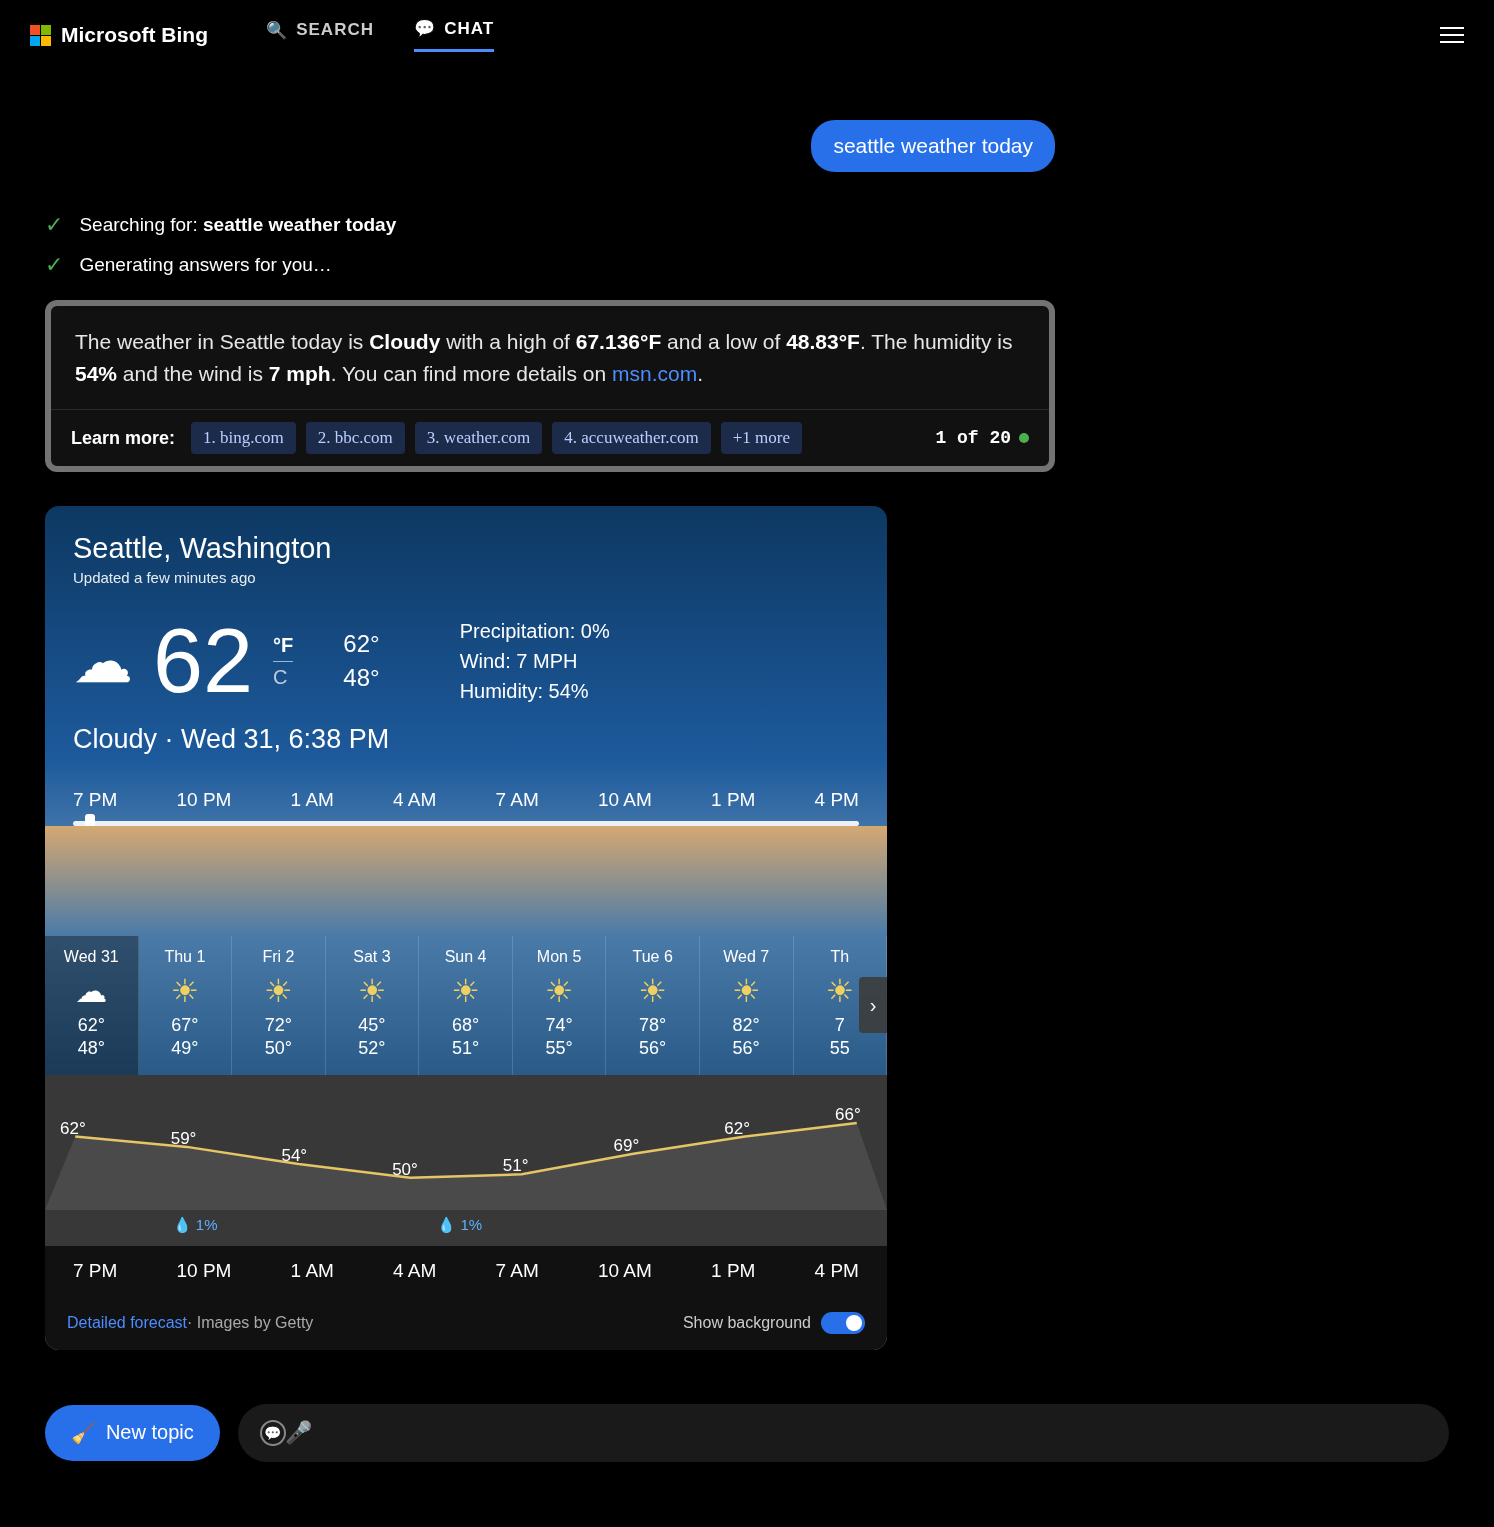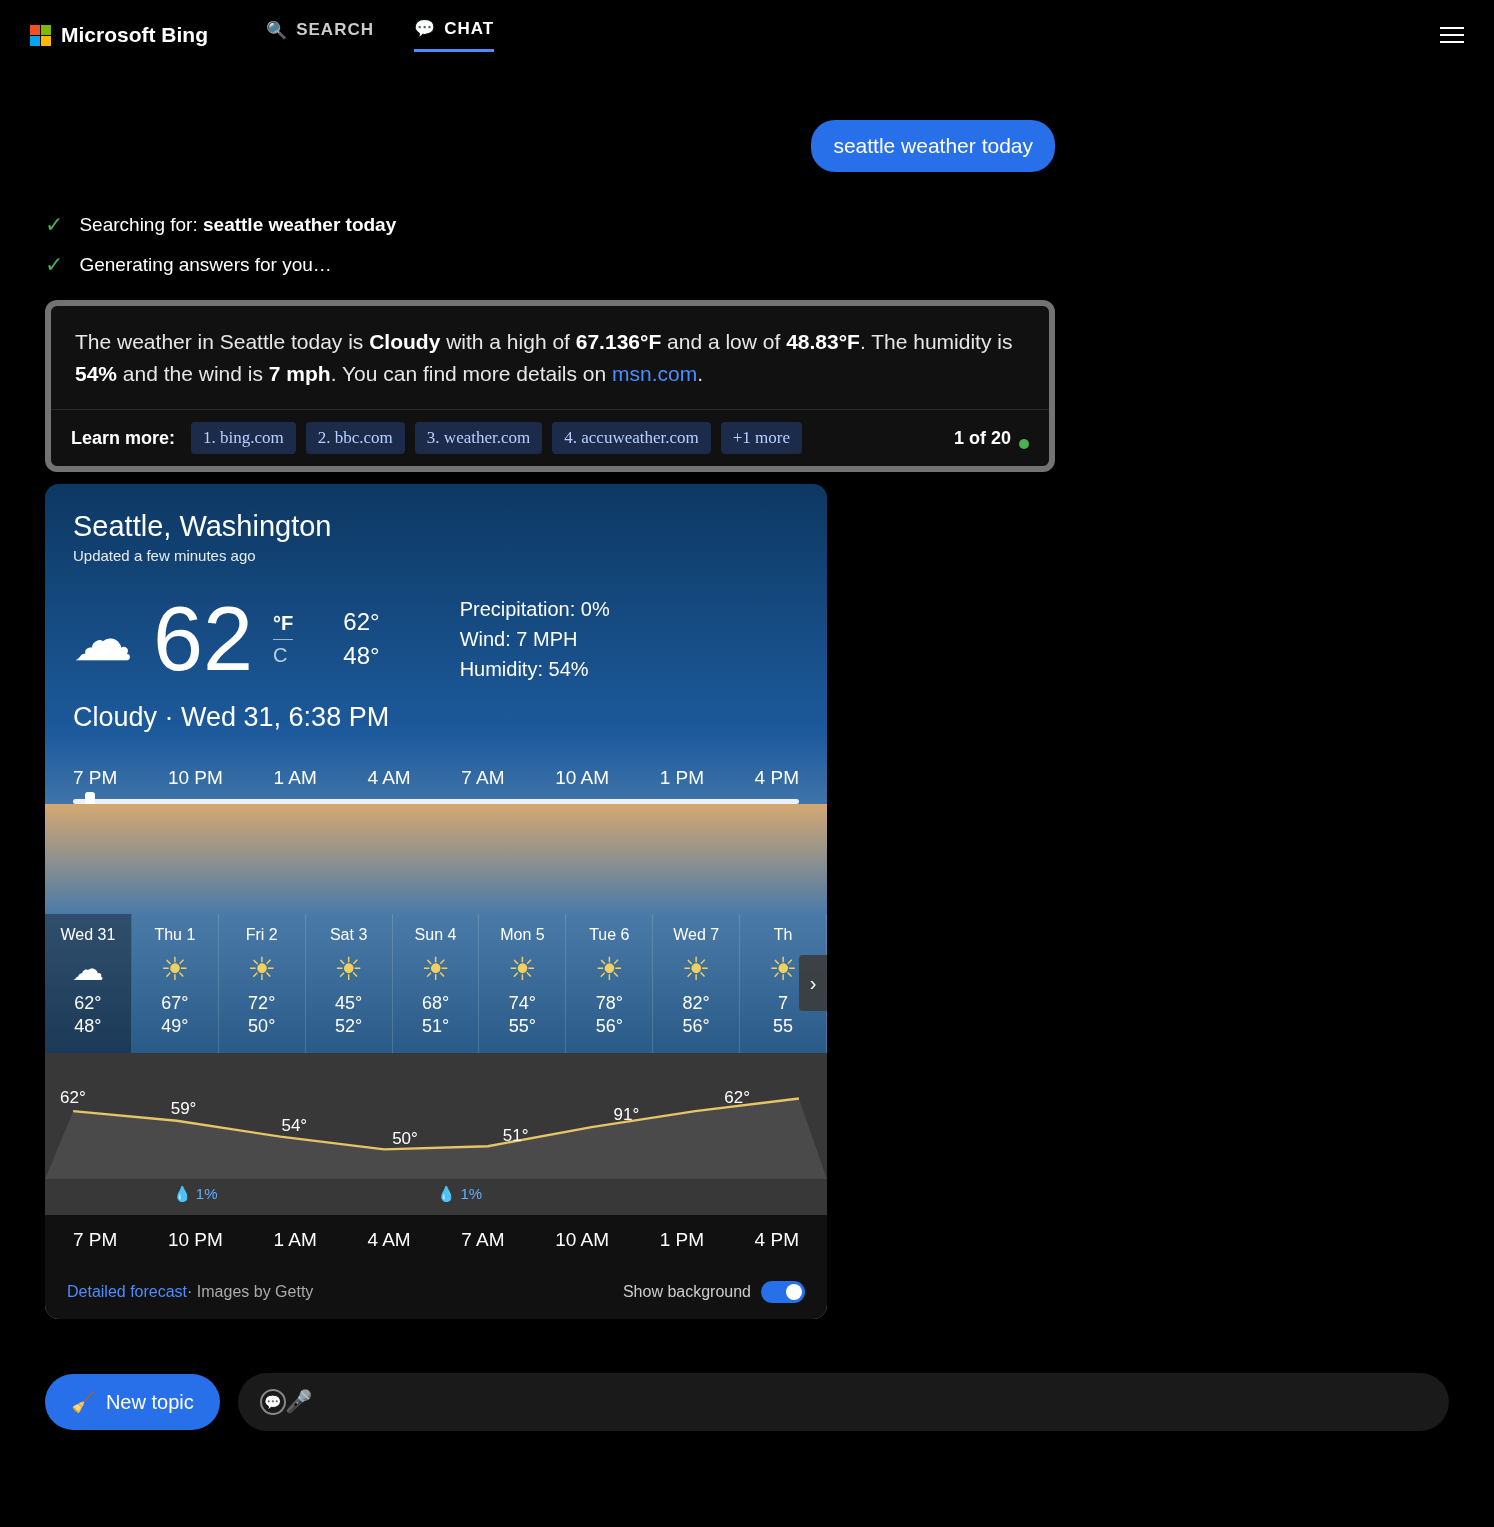--- a/index.html
+++ b/index.html
@@ -19,23 +19,23 @@
 .user-bubble { background: #2870ea; color: #fff; padding: 14px 22px; border-radius: 24px; font-size: 21px; }
 .status-line { display: flex; align-items: center; gap: 16px; margin: 14px 0; font-size: 19px; }
 .check { color: #4caf50; font-size: 22px; }
 .answer-card { background: #111; border: 6px solid #737373; border-radius: 12px; margin-top: 22px; overflow: hidden; }
 .answer-text { padding: 20px 24px; font-size: 21px; line-height: 1.5; color: #e6e6e6; }
 .answer-text b { font-weight: 700; color: #fff; }
 .answer-text a { color: #4b8dff; text-decoration: none; }
 .learn-more { display: flex; align-items: center; gap: 10px; padding: 12px 20px; border-top: 1px solid #2a2a2a; flex-wrap: wrap; }
 .learn-label { font-weight: 700; font-size: 18px; margin-right: 6px; }
 .source-chip { background: #1c2b4a; color: #b8cfff; padding: 6px 12px; border-radius: 4px; font-size: 17px; cursor: pointer; font-family: Liberation Serif, serif; }
-.page-count { margin-left: auto; font-weight: 700; font-size: 18px; color: #fff; display: flex; align-items: flex-end; gap: 8px; }
+.page-count { margin-left: auto; font-weight: 700; font-size: 18px; color: #fff; display: flex; align-items: center; gap: 8px; font-family: Liberation Mono, monospace; }
 .dot { width: 10px; height: 10px; background: #4caf50; border-radius: 50%; }
-.weather-card { width: 782px; margin-top: 12px; border-radius: 14px; overflow: hidden; position: relative; background: linear-gradient(#0d3862 0%, #1d5a9c 30%, #6a93b8 48%, #d4a872 55%, #c89860 62%); }
+.weather-card { width: 842px; margin-top: 34px; border-radius: 14px; overflow: hidden; position: relative; background: linear-gradient(#0d3862 0%, #1d5a9c 30%, #6a93b8 48%, #d4a872 55%, #c89860 62%); }
 .weather-top { padding: 26px 28px 10px; }
 .loc-title { font-size: 29px; font-weight: 400; }
 .loc-sub { font-size: 15px; opacity: 0.9; margin-top: 4px; }
 .current { display: flex; align-items: center; gap: 20px; margin-top: 30px; }
 .cloud-icon { font-size: 60px; }
 .big-temp { font-size: 90px; font-weight: 300; line-height: 1; }
 .units { display: flex; flex-direction: column; font-size: 20px; gap: 2px; }
 .units .f { font-weight: 600; }
 .units .divider { height:1px; background:#fff; opacity:0.6; margin:2px 0; }
 .units .c { opacity: 0.7; }
@@ -237,21 +237,21 @@
       <svg class="chart-svg" viewBox="0 0 835 120" preserveAspectRatio="none">
         <path id="chart-fill" fill="#4a4a4a" stroke="none" d="M30,47.199999999999996 L140.71428571428572,57.4 L251.42857142857142,74.4 L362.14285714285717,88 L472.85714285714283,84.6 L583.5714285714286,64.2 L694.2857142857143,47.199999999999996 L805,33.60000000000001 L835,120 L0,120 Z"></path>
         <path id="chart-line" fill="none" stroke="#e6c565" stroke-width="2.5" d="M30,47.199999999999996 L140.71428571428572,57.4 L251.42857142857142,74.4 L362.14285714285717,88 L472.85714285714283,84.6 L583.5714285714286,64.2 L694.2857142857143,47.199999999999996 L805,33.60000000000001"></path>
       </svg>
       <div id="chart-labels" style="position:relative;height:0">
           <span style="position: absolute; left: 15px; top: -90.8px; font-size: 17px; color: rgb(255, 255, 255);">62°</span>
           <span style="position: absolute; left: 125.714px; top: -80.6px; font-size: 17px; color: rgb(255, 255, 255);">59°</span>
           <span style="position: absolute; left: 236.429px; top: -63.6px; font-size: 17px; color: rgb(255, 255, 255);">54°</span>
           <span style="position: absolute; left: 347.143px; top: -50px; font-size: 17px; color: rgb(255, 255, 255);">50°</span>
           <span style="position: absolute; left: 457.857px; top: -53.4px; font-size: 17px; color: rgb(255, 255, 255);">51°</span>
-          <span style="position: absolute; left: 568.571px; top: -73.8px; font-size: 17px; color: rgb(255, 255, 255);">91°</span>
+          <span style="position: absolute; left: 568.571px; top: -73.8px; font-size: 17px; color: rgb(255, 255, 255);">69°</span>
           <span style="position: absolute; left: 679.286px; top: -90.8px; font-size: 17px; color: rgb(255, 255, 255);">62°</span>
           <span style="position: absolute; left: 790px; top: -104.4px; font-size: 17px; color: rgb(255, 255, 255);">66°</span>
         </div>
       <div class="precip-row" style="margin-left:100px">
         <span>💧 1%</span>
         <span>💧 1%</span>
       </div>
     </div>
     <div class="chart-hours">
       <span>7 PM</span>

